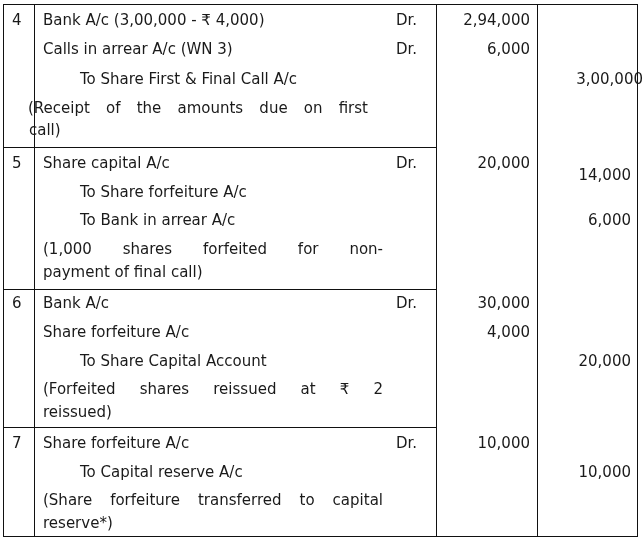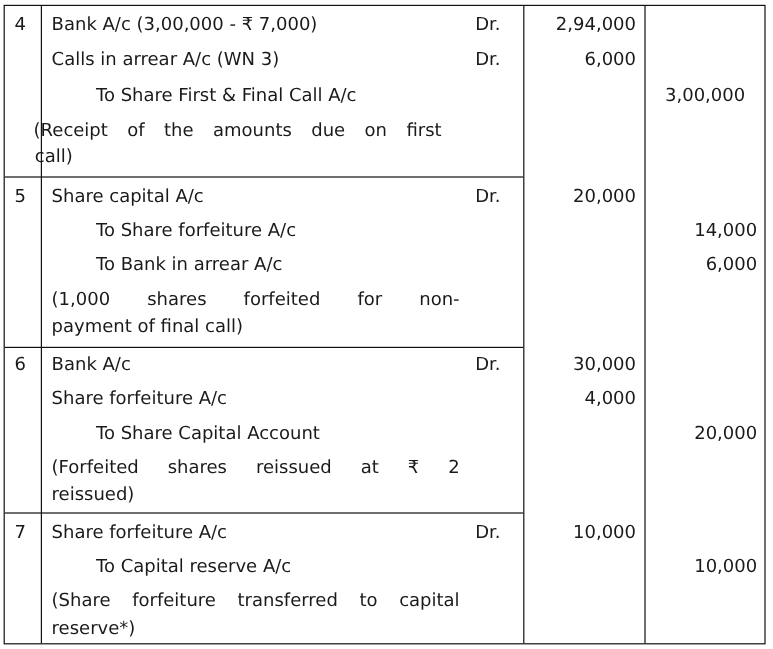--- a/index.html
+++ b/index.html
@@ -21,43 +21,43 @@
   <div class="vline" style="left:30px"></div>
   <div class="vline" style="left:432px"></div>
   <div class="vline" style="left:533px"></div>
 
   <div class="hline" style="top:142px; left:0; width:432px"></div>
   <div class="hline" style="top:284px; left:0; width:432px"></div>
   <div class="hline" style="top:422px; left:0; width:432px"></div>
 
   <div>
     <span class="t" style="left:8px; top:5px">4</span>
-    <span class="t" style="left:39px; top:5px">Bank A/c (3,00,000 - ₹ 7,000)</span>
+    <span class="t" style="left:39px; top:5px">Bank A/c (3,00,000 - ₹ 4,000)</span>
     <span class="t" style="left:392px; top:5px">Dr.</span>
     <span class="t num" style="left:440px; width:86px; top:5px">2,94,000</span>
 
     <span class="t" style="left:39px; top:34px">Calls in arrear A/c (WN 3)</span>
     <span class="t" style="left:392px; top:34px">Dr.</span>
     <span class="t num" style="left:440px; width:86px; top:34px">6,000</span>
 
     <span class="t" style="left:76px; top:64px">To Share First &amp; Final Call A/c</span>
-    <span class="t num" style="left:530px; width:87px; top:64px">3,00,000</span>
+    <span class="t num" style="left:552px; width:87px; top:64px">3,00,000</span>
 
     <span class="t just" style="left:24px; width:340px; top:93px">(Receipt of the amounts due on first</span>
     <span class="t" style="left:25px; top:115px">call)</span>
   </div>
 
   <div>
     <span class="t" style="left:8px; top:148px">5</span>
     <span class="t" style="left:39px; top:148px">Share capital A/c</span>
     <span class="t" style="left:392px; top:148px">Dr.</span>
     <span class="t num" style="left:440px; width:86px; top:148px">20,000</span>
 
     <span class="t" style="left:76px; top:177px">To Share forfeiture A/c</span>
-    <span class="t num" style="left:540px; width:87px; top:177px">14,000</span>
+    <span class="t num" style="left:540px; width:87px; top:160px">14,000</span>
 
     <span class="t" style="left:76px; top:205px">To Bank in arrear A/c</span>
     <span class="t num" style="left:540px; width:87px; top:205px">6,000</span>
 
     <span class="t just" style="left:39px; width:340px; top:234px">(1,000 shares forfeited for non-</span>
     <span class="t" style="left:39px; top:257px">payment of final call)</span>
   </div>
 
   <div>
     <span class="t" style="left:8px; top:288px">6</span>

